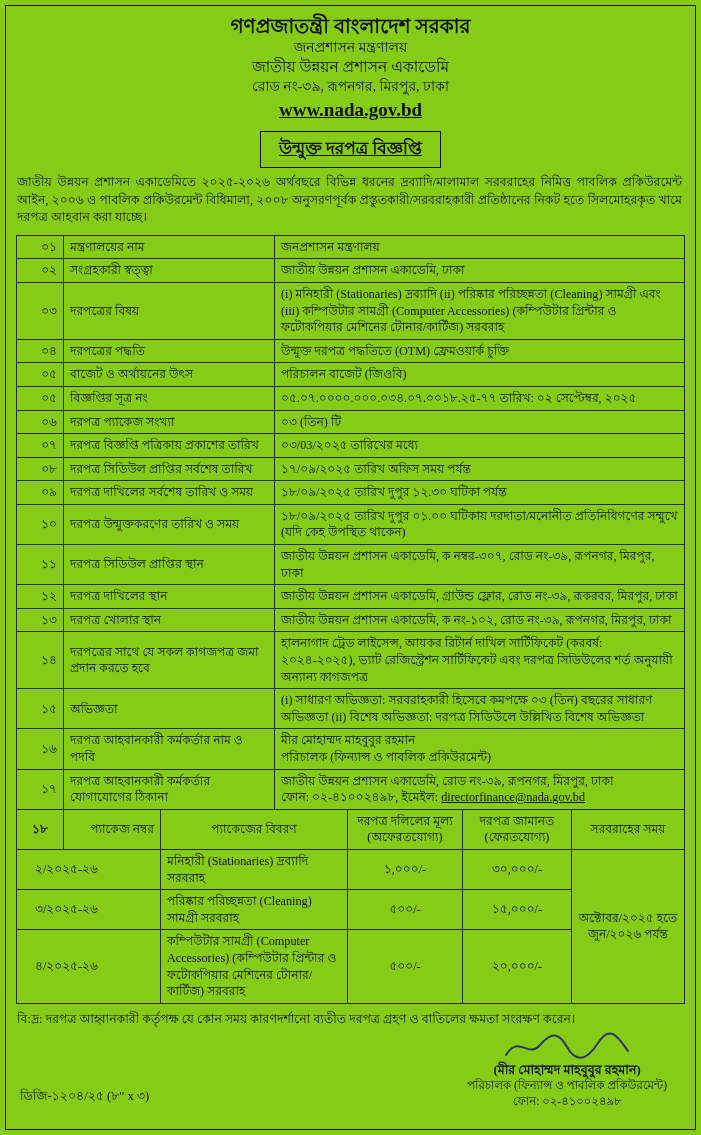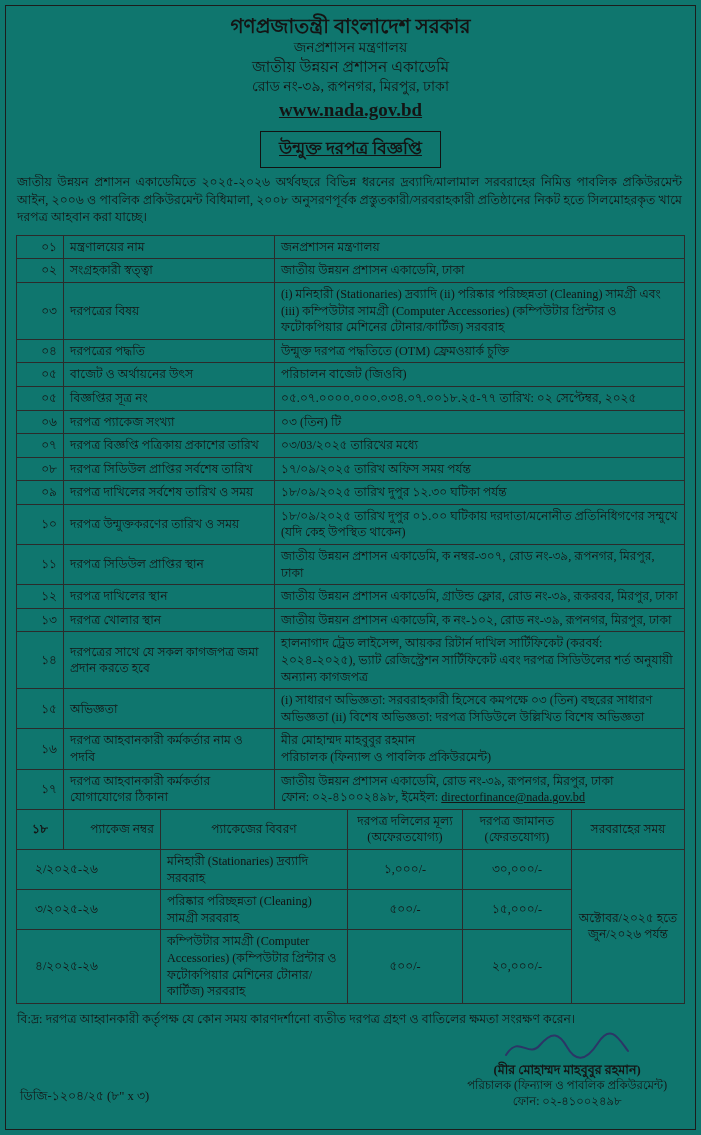--- a/index.html
+++ b/index.html
@@ -1,20 +1,20 @@
 <!DOCTYPE html>
 <html><head>
 <meta charset="utf-8">
 <style>
   html, body { margin: 0; padding: 0; background: #e9e7e1; }
   .canvas {
     position: relative;
     width: 701px;
     height: 1135px;
-    background: #0f766e;
+    background: #84cc16;
     font-family: "Liberation Serif", "DejaVu Serif", serif;
     color: #141414;
     overflow: hidden;
   }
   .page {
     position: absolute;
     inset: 5px;
     border: 1.6px solid #1c1c1c;
     padding: 8px 10px 6px 10px;
     box-sizing: border-box;

